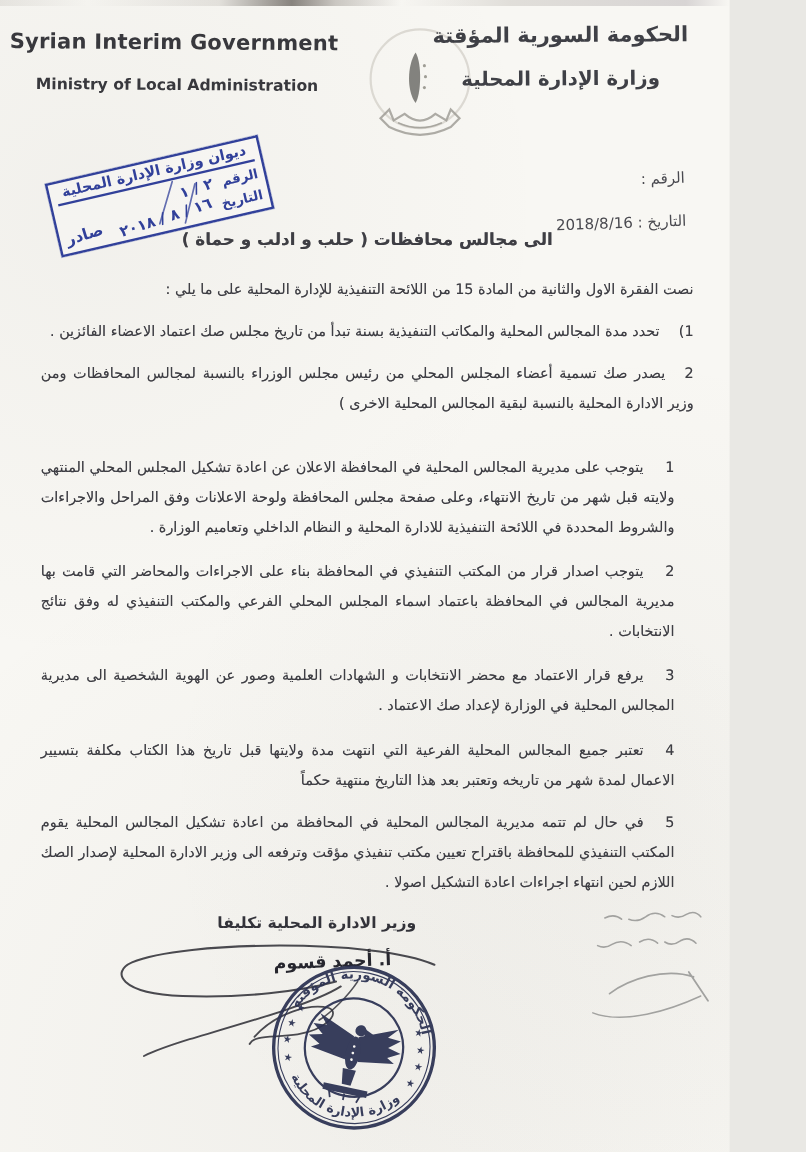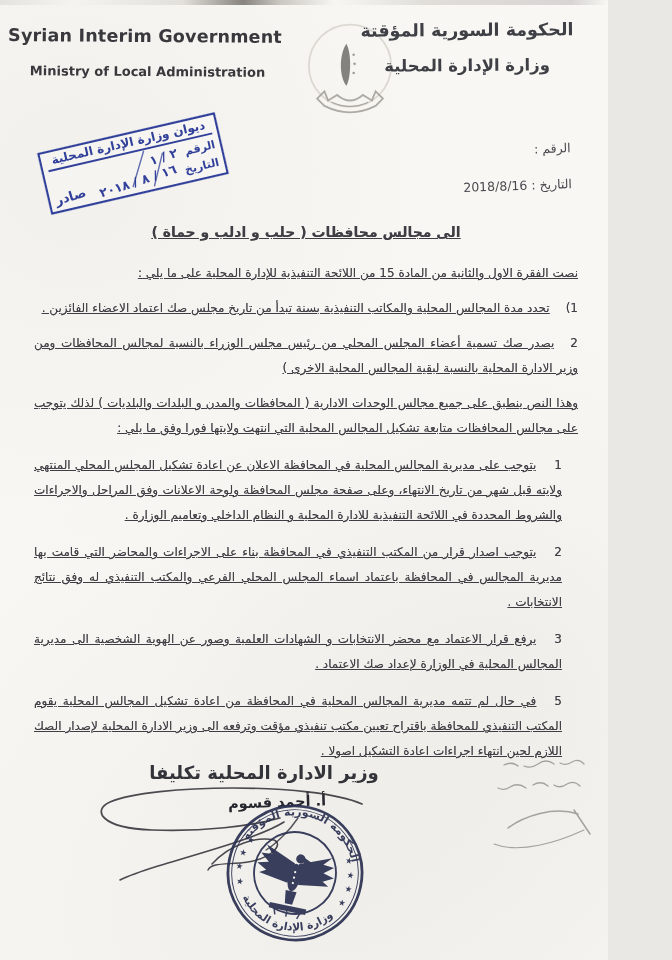--- a/index.html
+++ b/index.html
@@ -49,36 +49,35 @@
     letter-spacing:1px;}
   .regstamp .issued{font-size:13px;font-weight:bold;margin-right:auto;
     transform:rotate(-4deg);}
   .stamp-scribble{position:absolute;inset:0;pointer-events:none;}
   
   .meta{position:absolute;right:36px;top:142px;direction:rtl;text-align:right;
     color:#4a4a50;font-size:12.5px;transform:rotate(-2deg);}
   .meta .row{margin-bottom:21px;}
   
   .doc{
-    position:absolute;left:34px;right:30px;top:220px;direction:rtl;
+    position:absolute;left:34px;right:30px;top:188px;direction:rtl;
     font-size:12px;line-height:25px;text-align:justify;color:#3e3e44;
     text-shadow:0 0 .5px rgba(62,62,68,.55);
-    text-decoration:underline;
   }
   .recipient{text-align:center;font-size:14px;font-weight:bold;margin:0 0 16px 0;}
   .intro{margin:0 0 10px 0;}
   .item{margin:0 0 10px 0;}
   .item .marker{margin-left:16px;display:inline-block;}
   .para{margin:0 0 12px 0;}
   .d-item{margin:0 16px 12px 0;}
   .d-item .marker{margin-left:18px;display:inline-block;}
   .d4{margin-bottom:10px;}
   
   .sig-title{position:absolute;left:148px;top:762px;width:232px;text-align:center;
-    direction:rtl;font-size:18px;font-weight:bold;color:#33333a;}
+    direction:rtl;font-size:13px;font-weight:bold;color:#33333a;}
   .sig-name{position:absolute;left:228px;top:794px;direction:rtl;font-size:14.5px;
     font-weight:bold;color:#26262e;transform:rotate(-2deg);}
   .sig-svg{position:absolute;left:62px;top:778px;pointer-events:none;}
   .seal{position:absolute;left:202px;top:780px;transform:rotate(12deg);opacity:.93;}
   .seal text{font-family:"DejaVu Sans",sans-serif;}
   .note-svg{position:absolute;left:458px;top:748px;opacity:.9;}
   svg{display:block;}
 </style>
 </head>
 <body>
@@ -135,34 +134,36 @@
     </div>
   </div>
 
   <div class="doc">
     <p class="recipient">الى مجالس محافظات ( حلب و ادلب و حماة )</p>
     <p class="intro">نصت الفقرة الاول والثانية من المادة 15 من اللائحة التنفيذية للإدارة المحلية على ما يلي :</p>
 
     <div class="item">
       <span class="marker">1)</span><span>تحدد مدة المجالس المحلية والمكاتب التنفيذية بسنة تبدأ من تاريخ مجلس صك اعتماد الاعضاء الفائزين .</span>
     </div>
-    <div class="item" style="margin-bottom:10px;">
+    <div class="item" style="margin-bottom:28px;">
       <span class="marker">2</span><span>يصدر صك تسمية أعضاء المجلس المحلي من رئيس مجلس الوزراء بالنسبة لمجالس المحافظات ومن وزير الادارة المحلية بالنسبة لبقية المجالس المحلية الاخرى )</span>
     </div>
 
-    <p class="para">وهذا النص ينطبق على جميع مجالس الوحدات الادارية ( المحافظات والمدن و البلدات والبلديات ) لذلك يتوجب على مجالس المحافظات متابعة تشكيل المجالس المحلية التي انتهت ولايتها فورا وفق ما يلي :</p>
 
     <div class="d-item">
       <span class="marker">1</span><span>يتوجب على مديرية المجالس المحلية في المحافظة الاعلان عن اعادة تشكيل المجلس المحلي المنتهي ولايته قبل شهر من تاريخ الانتهاء، وعلى صفحة مجلس المحافظة ولوحة الاعلانات وفق المراحل والاجراءات والشروط المحددة في اللائحة التنفيذية للادارة المحلية و النظام الداخلي وتعاميم الوزارة .</span>
     </div>
     <div class="d-item">
       <span class="marker">2</span><span>يتوجب اصدار قرار من المكتب التنفيذي في المحافظة بناء على الاجراءات والمحاضر التي قامت بها مديرية المجالس في المحافظة باعتماد اسماء المجلس المحلي الفرعي والمكتب التنفيذي له وفق نتائج الانتخابات .</span>
     </div>
     <div class="d-item">
       <span class="marker">3</span><span>يرفع قرار الاعتماد مع محضر الانتخابات و الشهادات العلمية وصور عن الهوية الشخصية الى مديرية المجالس المحلية في الوزارة لإعداد صك الاعتماد .</span>
+    </div>
+    <div class="d-item d4">
+      <span class="marker">4</span><span>تعتبر جميع المجالس المحلية الفرعية التي انتهت مدة ولايتها قبل تاريخ هذا الكتاب مكلفة بتسيير الاعمال لمدة شهر من تاريخه وتعتبر بعد هذا التاريخ منتهية حكماً</span>
     </div>
     <div class="d-item">
       <span class="marker">5</span><span>في حال لم تتمه مديرية المجالس المحلية في المحافظة من اعادة تشكيل المجالس المحلية يقوم المكتب التنفيذي للمحافظة باقتراح تعيين مكتب تنفيذي مؤقت وترفعه الى وزير الادارة المحلية لإصدار الصك اللازم لحين انتهاء اجراءات اعادة التشكيل اصولا .</span>
     </div>
   </div>
 
   <div class="sig-title">وزير الادارة المحلية تكليفا</div>
   <div class="sig-name">أ. أحمد قسوم</div>
 
   <svg class="sig-svg" width="330" height="120" viewBox="0 0 330 120">

